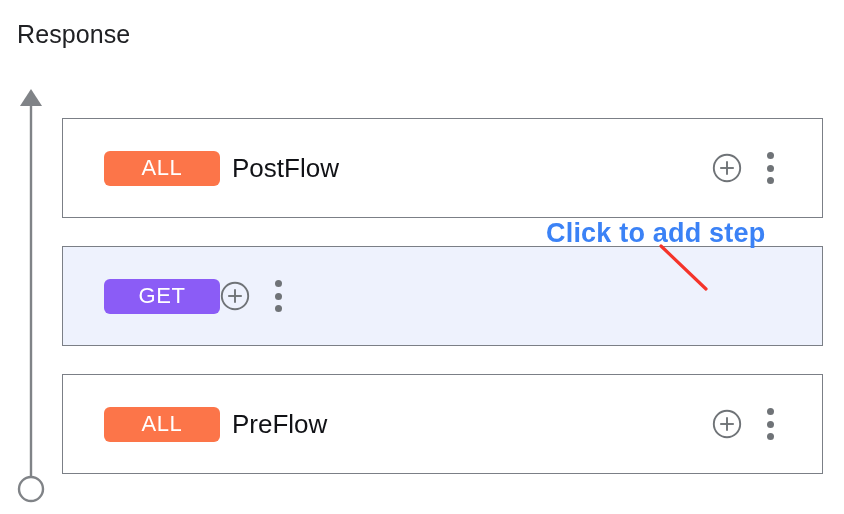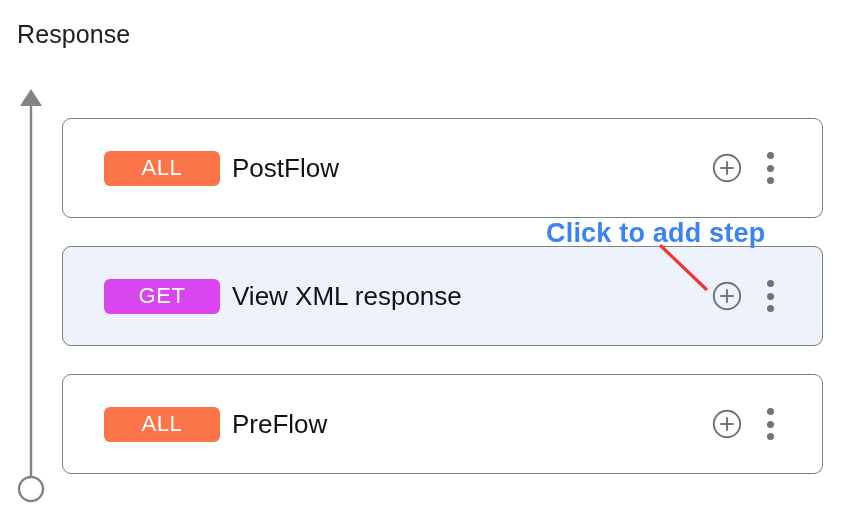--- a/index.html
+++ b/index.html
@@ -53,21 +53,21 @@
     left: 62px;
     top: 118px;
     width: 761px;
   }
 
   .flow-row {
     position: relative;
     box-sizing: border-box;
     height: 100px;
     border: 1.6px solid #7b7f86;
-    border-radius: 9px;
+    border-radius: 0;
     background: #ffffff;
     display: flex;
     align-items: center;
     margin-bottom: 28px;
   }
   .flow-row:last-child { margin-bottom: 0; }
 
   .flow-row.is-selected {
     background: #eef2fd;
   }
@@ -81,21 +81,21 @@
     border-radius: 6px;
     display: flex;
     align-items: center;
     justify-content: center;
     color: #ffffff;
     font-size: 22px;
     letter-spacing: 0.6px;
     user-select: none;
   }
   .method-badge.badge-all { background: #fc7549; }
-  .method-badge.badge-get { background: #d946ef; }
+  .method-badge.badge-get { background: #8b5cf6; }
 
   
   .row-label {
     margin-left: 12px;
     flex: 1 1 auto;
     font-size: 26px;
     line-height: 30px;
     color: #111216;
     white-space: nowrap;
     overflow: hidden;
@@ -183,21 +183,20 @@
         <div class="kebab-menu">
           <span></span>
           <span></span>
           <span></span>
         </div>
       </div>
     </div>
 
     <div class="flow-row is-selected">
       <div class="method-badge badge-get">GET</div>
-      <div class="row-label">View XML response</div>
       <div class="row-actions">
         <svg class="add-step-button" viewBox="0 0 30 30">
           <circle cx="15" cy="15" r="13.2" fill="none" stroke="#6f7377" stroke-width="1.9"></circle>
           <line x1="15" y1="8.2" x2="15" y2="21.8" stroke="#6f7377" stroke-width="1.9"></line>
           <line x1="8.2" y1="15" x2="21.8" y2="15" stroke="#6f7377" stroke-width="1.9"></line>
         </svg>
         <div class="kebab-menu">
           <span></span>
           <span></span>
           <span></span>

